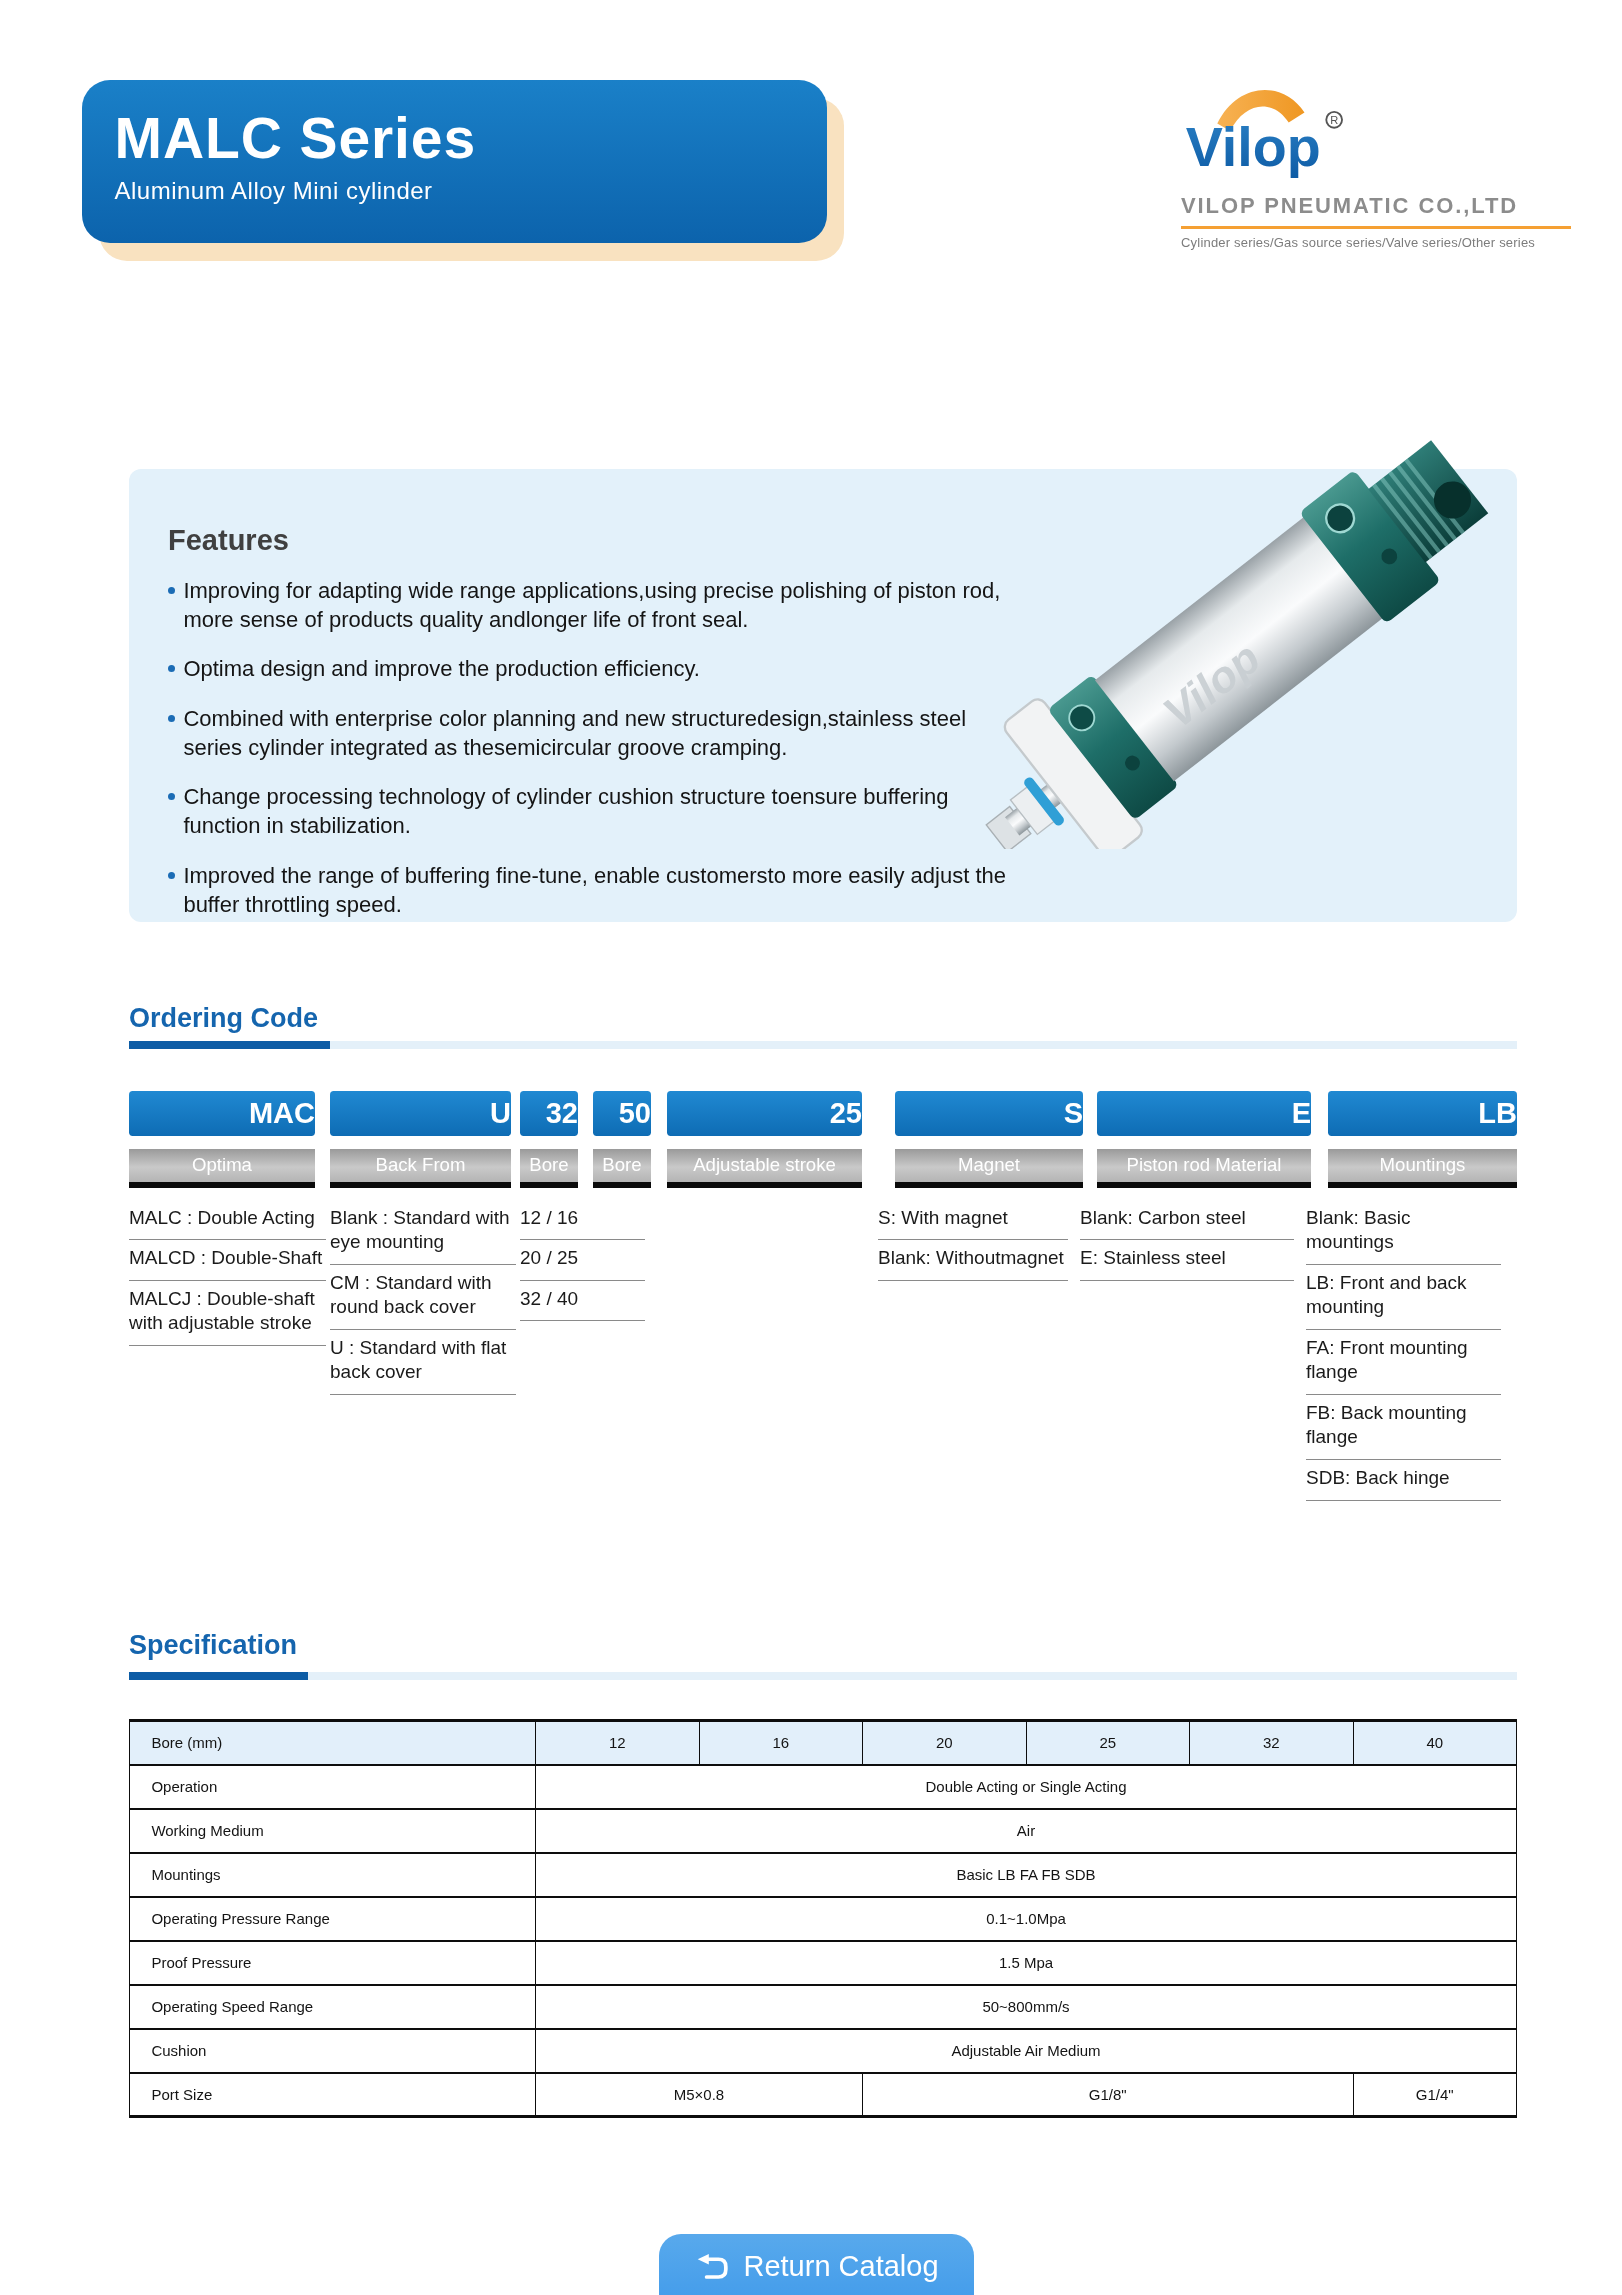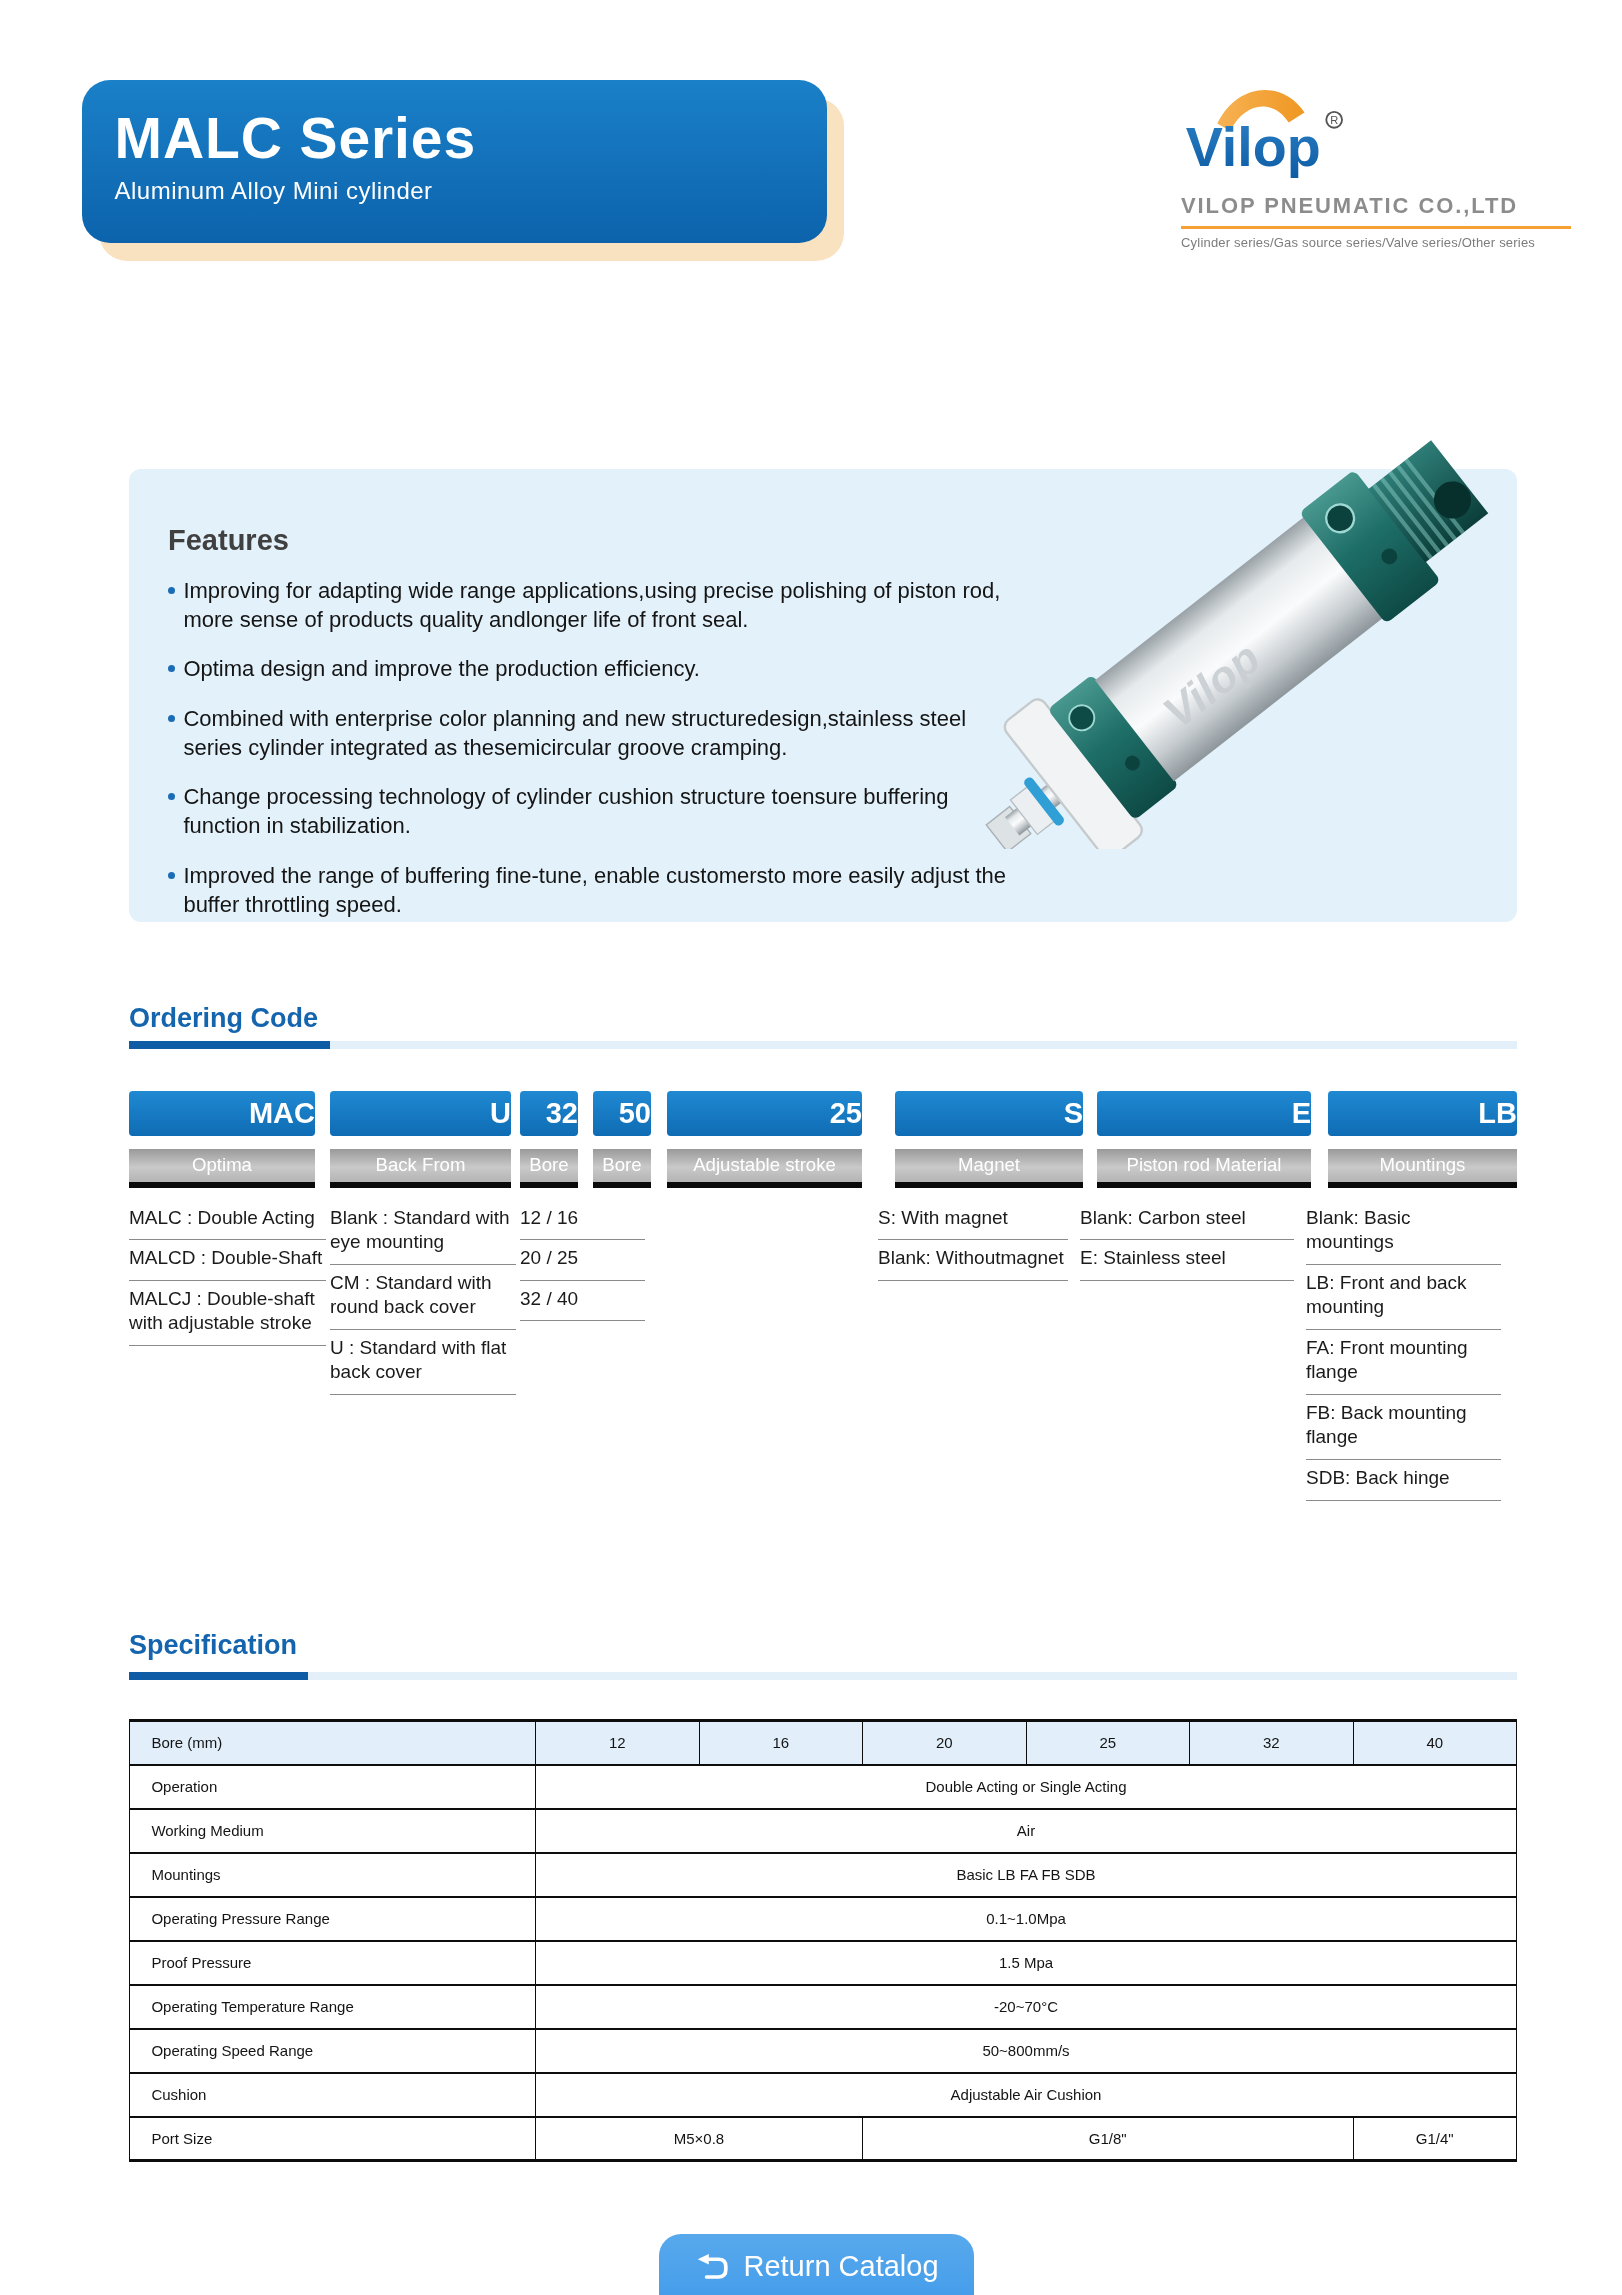--- a/index.html
+++ b/index.html
@@ -288,30 +288,26 @@
   </tr>
   <tr>
     <td class="lbl">Operating Pressure Range</td>
     <td colspan="6">0.1~1.0Mpa</td>
   </tr>
   <tr>
     <td class="lbl">Proof Pressure</td>
     <td colspan="6">1.5 Mpa</td>
   </tr>
   <tr>
-    <td class="lbl">Operating Temperature Range</td>
-    <td colspan="6">-20~70°C</td>
-  </tr>
-  <tr>
     <td class="lbl">Operating Speed Range</td>
     <td colspan="6">50~800mm/s</td>
   </tr>
   <tr>
     <td class="lbl">Cushion</td>
-    <td colspan="6">Adjustable Air Cushion</td>
+    <td colspan="6">Adjustable Air Medium</td>
   </tr>
   <tr>
     <td class="lbl">Port Size</td>
     <td colspan="2">M5×0.8</td>
     <td colspan="3">G1/8"</td>
     <td colspan="1">G1/4"</td>
   </tr>
 </tbody>
   </table>
 

